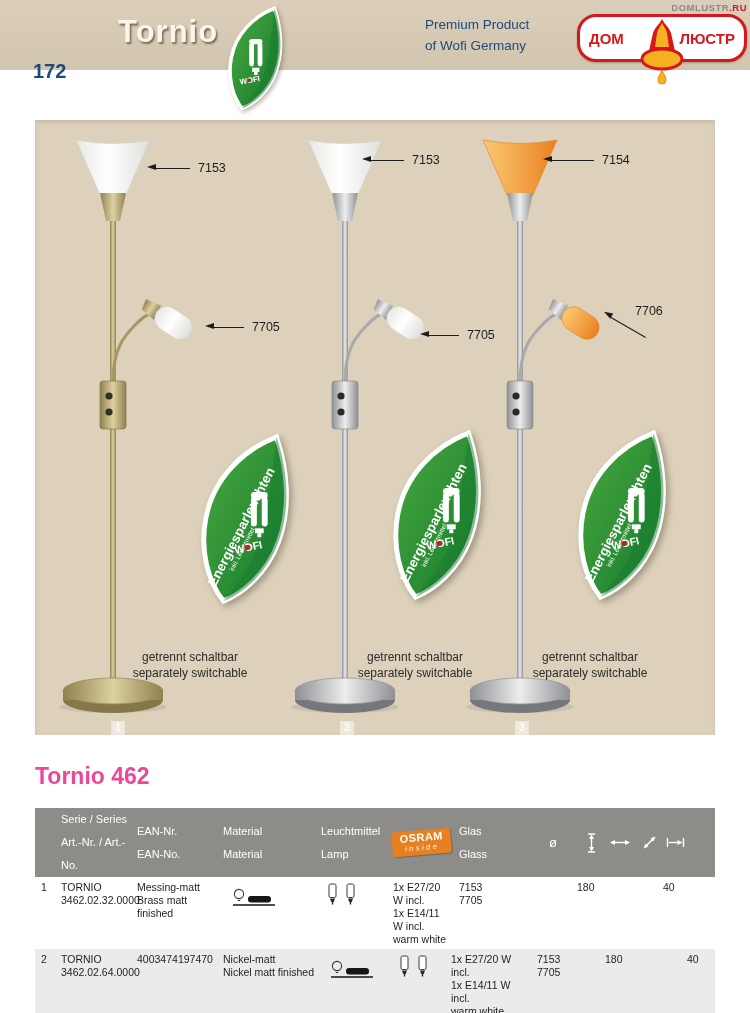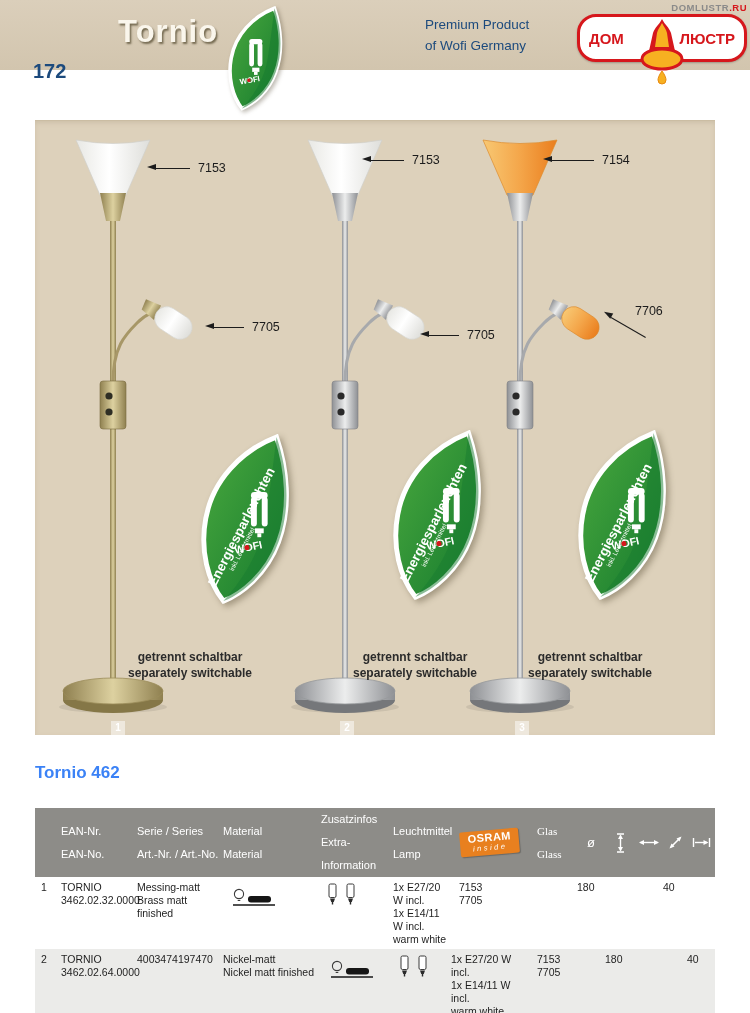--- a/index.html
+++ b/index.html
@@ -37,46 +37,46 @@
     box-shadow:inset 0 2px 4px rgba(160,145,115,0.25); }
   .lamp { position:absolute; top:14px; }
   .callout { position:absolute; display:flex; align-items:center; gap:8px;
     font-size:12.5px; color:#1c1c1c; }
   .arrow { position:relative; display:inline-block; height:0; border-top:1.6px solid #1c1c1c; margin-left:9px; }
   .arrow::before { content:""; position:absolute; left:-9px; top:-4.6px;
     border-top:3.5px solid transparent; border-bottom:3.5px solid transparent; border-right:9px solid #1c1c1c; }
   .label-floating { position:absolute; font-size:12.5px; color:#1c1c1c; }
   .arrow-diag { position:absolute; transform:rotate(30deg); transform-origin:left center; }
   .eco-badge { position:absolute; filter:drop-shadow(3px 3px 3px rgba(90,80,55,0.45)); }
-  .lamp-note { position:absolute; text-align:center; font-size:12px; color:#2b2b2b; line-height:1.35;font-weight:bold; }
+  .lamp-note { position:absolute; text-align:center; font-size:12px; color:#2b2b2b; line-height:1.35; }
   .num-badge { position:absolute; width:14px; height:14px; background:rgba(255,255,255,0.5);
     color:#fff; font-size:10px; font-weight:bold; text-align:center; line-height:14px; }
 
   
-  .section-title { position:absolute; left:35px; top:763px; font-size:17px; font-weight:bold; color:#3b82f6; }
+  .section-title { position:absolute; left:35px; top:763px; font-size:23px; font-weight:bold; color:#ec4899; }
 
   
   .ptable { position:absolute; left:35px; top:808px; width:680px; font-size:10.5px; color:#1e1e1e; }
   .t-grid { display:grid; grid-template-columns:26px 76px 86px 98px 72px 58px 78px 48px 28px 30px 28px 24px 28px; }
   .t-head { background:#8d8c88; color:#fff; font-size:11px; min-height:50px; align-items:center; }
   .t-head .cell { line-height:2.1; }
   .t-head .icon-cell { display:flex; justify-content:center; align-items:center; }
   .osram-badge { display:inline-block; background:#e8801f; color:#fff; text-align:center;
     transform:rotate(-5deg); padding:2px 8px 3px; border-radius:2px; box-shadow:1px 1px 1px rgba(0,0,0,0.25); }
   .osram-badge .l1 { font-size:11px; font-weight:bold; letter-spacing:0.5px; line-height:1; }
   .osram-badge .l2 { font-size:7.5px; letter-spacing:2.5px; line-height:1.2; font-style:italic; }
   .t-row { min-height:45px; padding:4px 0 3px; line-height:1.24; }
   .t-row.alt { background:#ebebe9; }
   .t-row .num { padding-left:6px; }
   .t-row .glas { padding-left:8px; }
   .t-row .center { text-align:left; }
   .lamp-icons { display:flex; gap:7px; padding-top:2px; padding-left:6px; }
   .zusatz-icon { padding-top:6px; padding-left:8px; }
   .t-head .cell.first { padding-left:2px; }
-  .glashead { padding-left:8px;font-family:Liberation Serif, serif; }
+  .glashead { padding-left:8px; }
 </style>
 </head>
 <body>
 
 <div class="page">
 
   <svg width="0" height="0" style="position:absolute">
     <defs>
       <linearGradient id="gradWhiteShade" x1="0" y1="0" x2="1" y2="0">
         <stop offset="0" stop-color="#e8e8e4"></stop>
@@ -298,34 +298,30 @@
     <div class="num-badge" style="left:480px; top:600px">3</div>
   </div>
 
   <div class="section-title">Tornio 462</div>
 
   <div class="ptable">
 
     <div class="t-grid t-head">
       <div class="cell first"></div>
       <div class="cell">
+        <div>Serie / Series</div>
+        <div>Art.-Nr. / Art.-No.</div>
+      </div>
+      <div class="cell">
         <div>EAN-Nr.</div>
         <div>EAN-No.</div>
-      </div>
-      <div class="cell">
-        <div>Serie / Series</div>
-        <div>Art.-Nr. / Art.-No.</div>
       </div>
       <div class="cell">
         <div>Material</div>
         <div>Material</div>
-      </div>
-      <div class="cell">
-        <div>Zusatzinfos</div>
-        <div>Extra-Information</div>
       </div>
       <div class="cell">
         <div>Leuchtmittel</div>
         <div>Lamp</div>
       </div>
       <div class="cell icon-cell">
         <span class="osram-badge">
           <span class="l1" style="display:block">OSRAM</span>
           <span class="l2" style="display:block">inside</span>
         </span>

